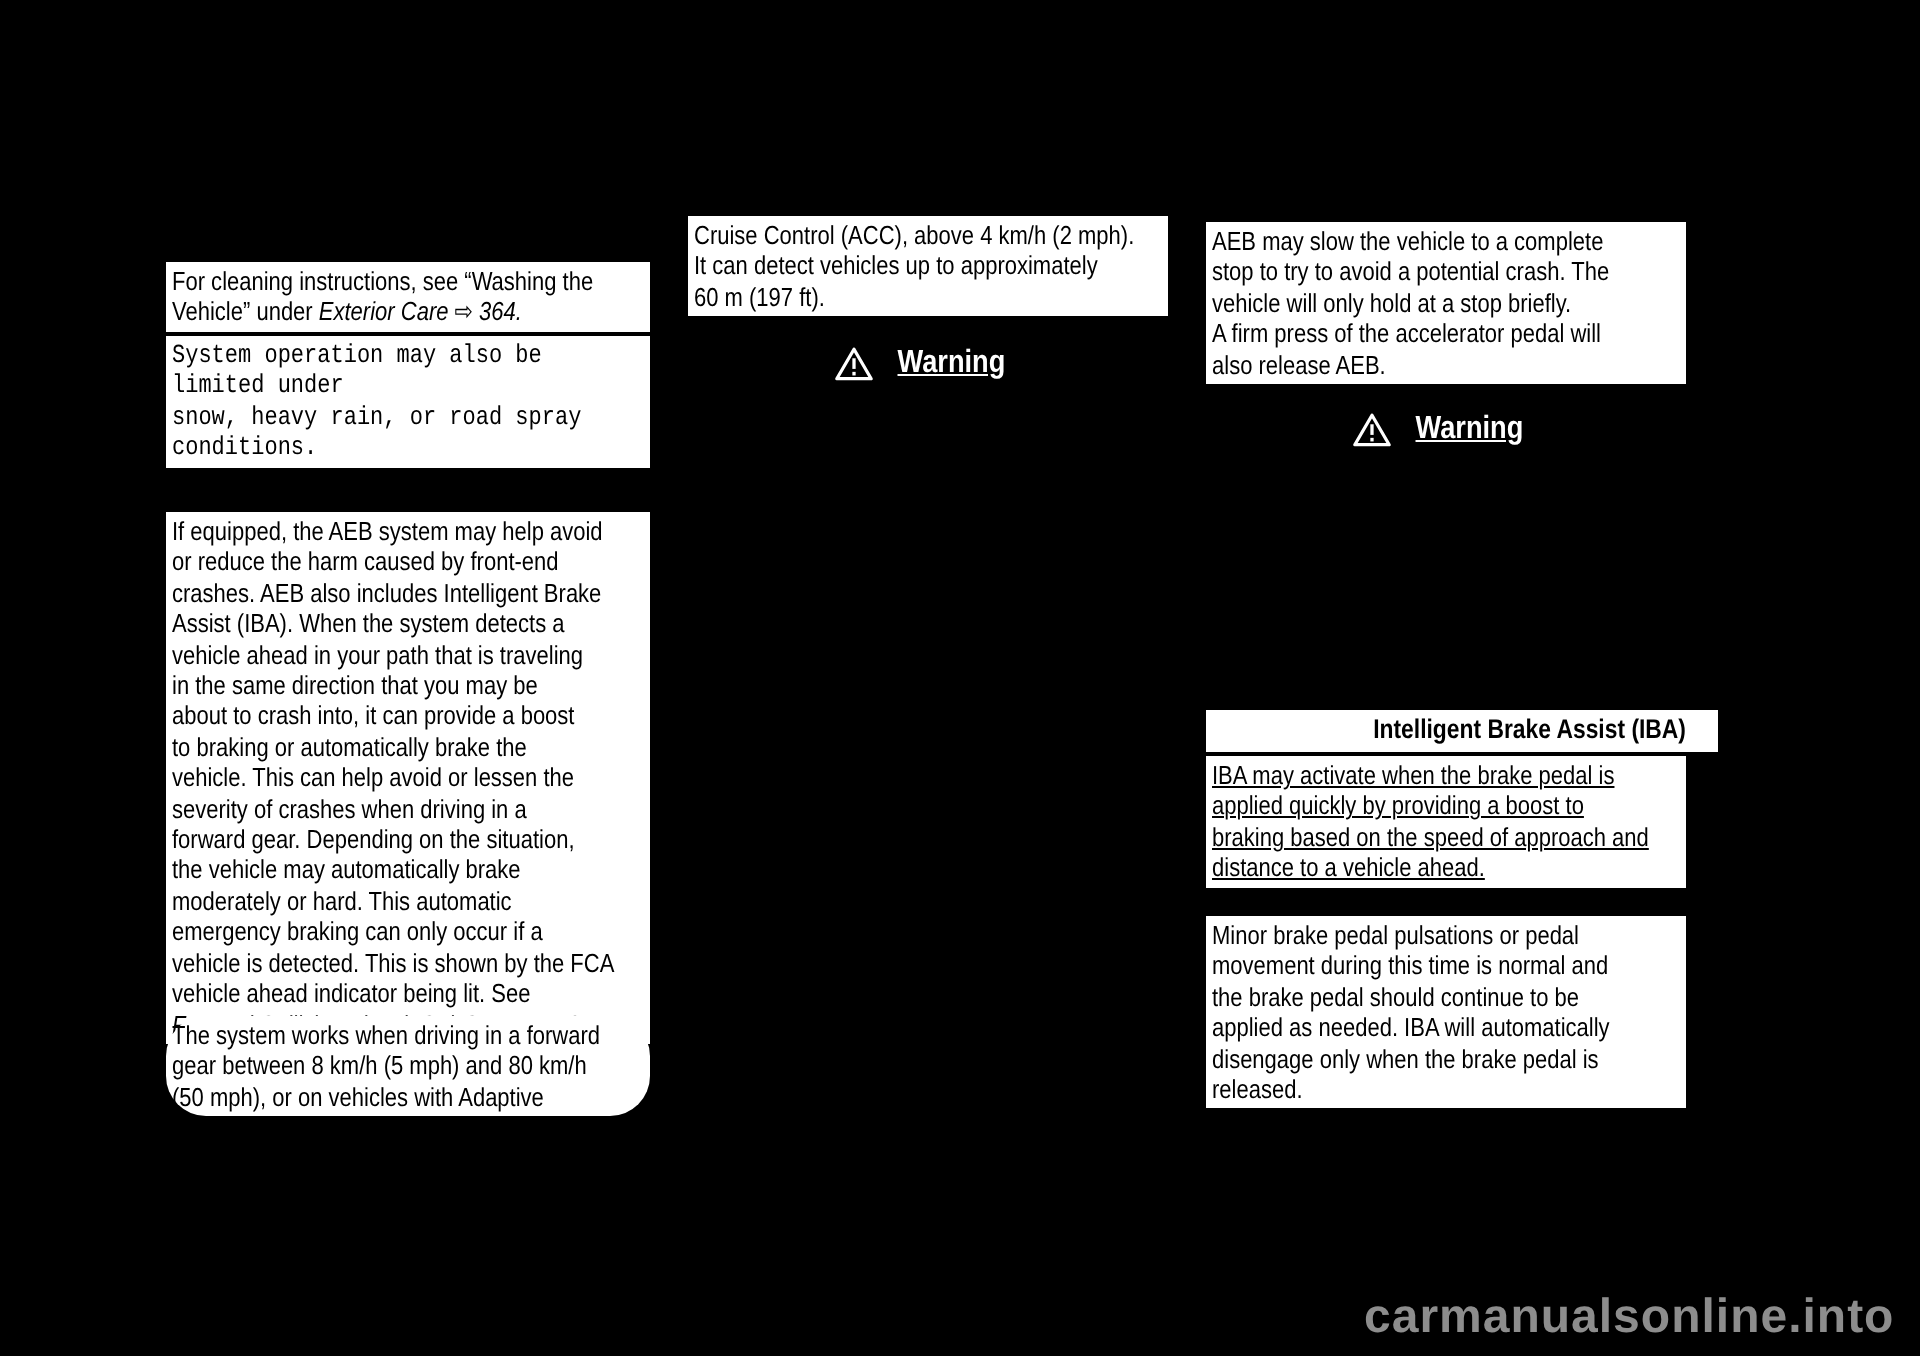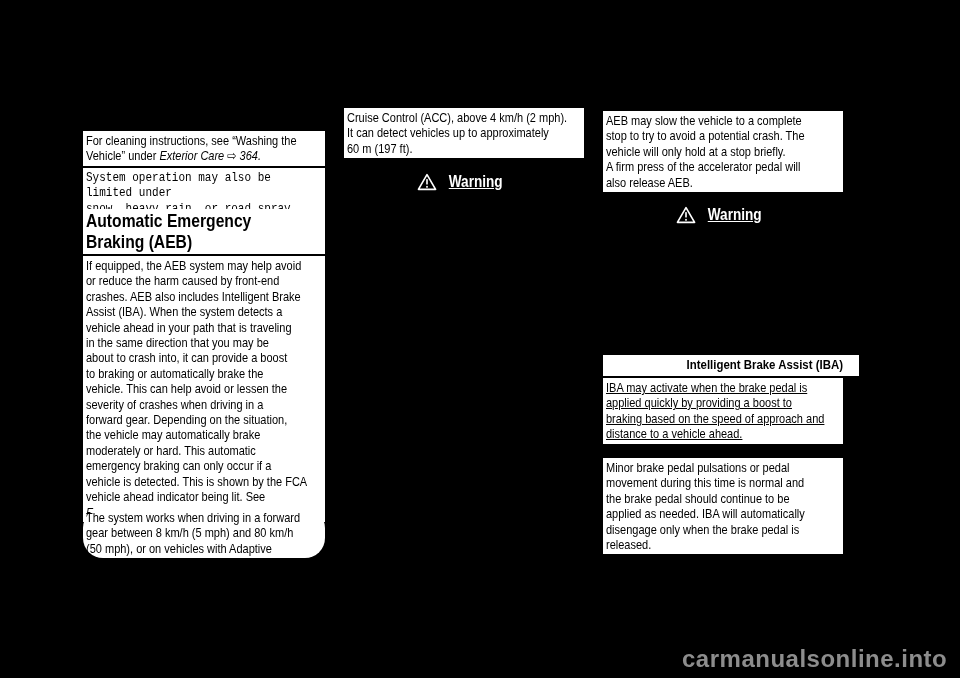--- a/index.html
+++ b/index.html
@@ -81,24 +81,20 @@
   <div class="box" style="left:83px; top:131px; width:239px;">
     <div class="txt"><span>For cleaning instructions, see “Washing the
 Vehicle” under </span><span class="it">Exterior Care ⇨ 364.</span></div>
   </div>
 
   <div class="box" style="left:83px; top:168px; width:239px;font-family:Liberation Mono, monospace;">
     <div class="txt">System operation may also be limited under
 snow, heavy rain, or road spray conditions.</div>
   </div>
 
-  <div class="box" style="left:83px; top:209px; width:239px; padding:1px 0 2px 3px;">
-    <div class="head-txt">Automatic Emergency
-Braking (AEB)</div>
-  </div>
 
   <div class="box" style="left:83px; top:256px; width:239px;">
     <div class="txt"><span>If equipped, the AEB system may help avoid
 or reduce the harm caused by front-end
 crashes. AEB also includes Intelligent Brake
 Assist (IBA). When the system detects a
 vehicle ahead in your path that is traveling
 in the same direction that you may be
 about to crash into, it can provide a boost
 to braking or automatically brake the

